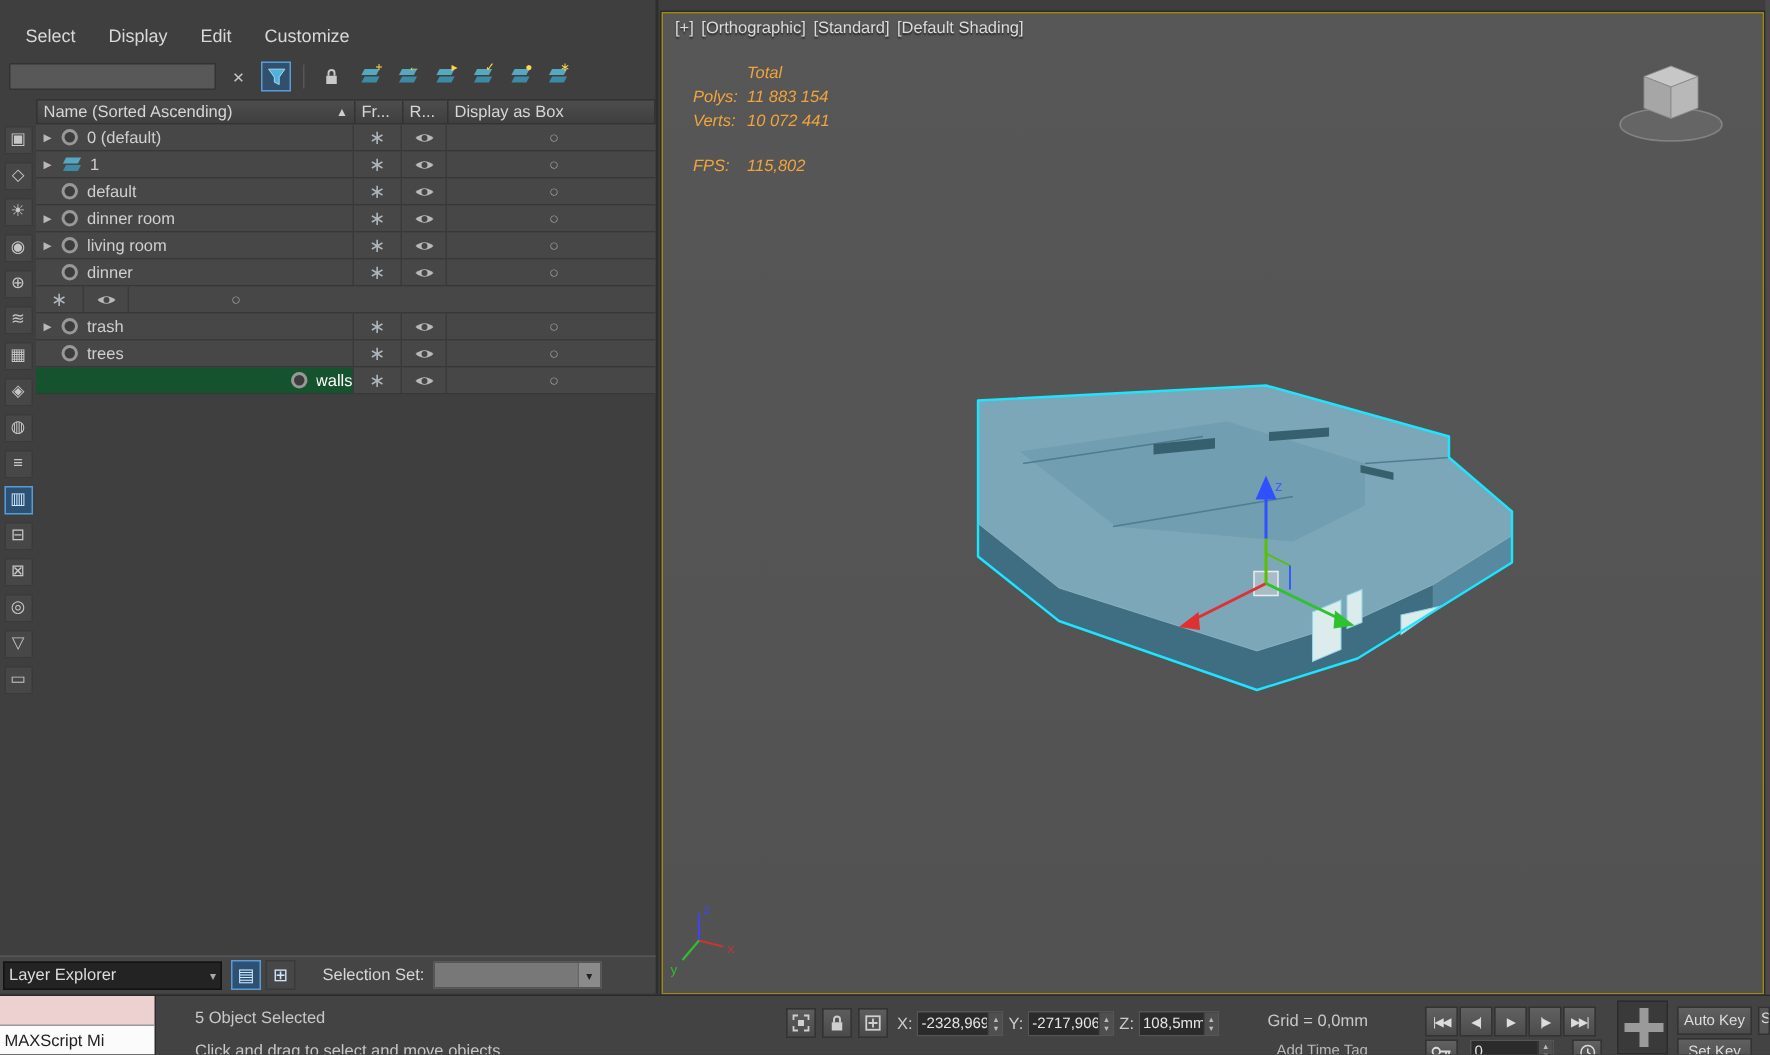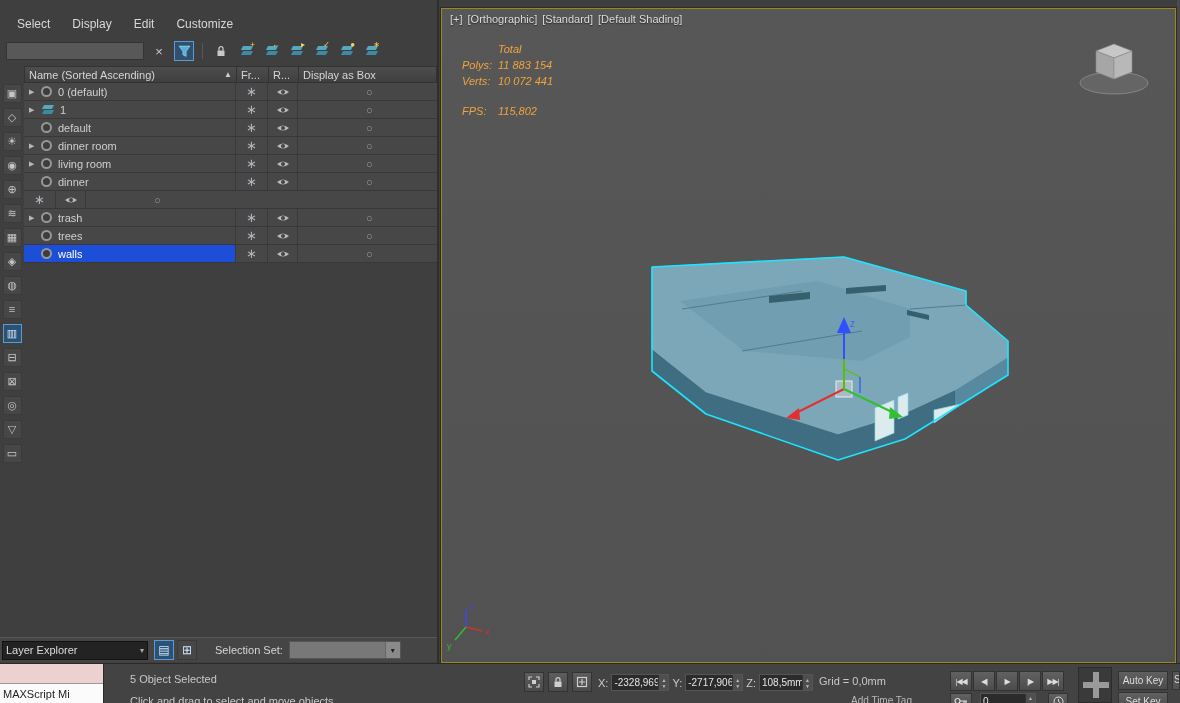--- a/index.html
+++ b/index.html
@@ -39,21 +39,21 @@
   .row{display:flex;height:17px;border-bottom:1px solid #383838;background:#474747;font-size:11px;color:#cfcfcf;align-items:stretch;}
   .cell{display:flex;align-items:center;box-sizing:border-box;border-right:1px solid #3a3a3a;}
   .name-cell{width:212px;padding-left:5px;gap:3px;}
   .expander{width:9px;font-size:7px;color:#b8b8b8;flex:none;}
   .dot{width:7px;height:7px;border:2px solid #989898;border-radius:50%;background:#3d3d3d;display:inline-block;flex:none;}
   .row-label{margin-left:3px;white-space:nowrap;overflow:hidden;}
   .fr-cell{width:32px;justify-content:center;}
   .r-cell{width:30px;justify-content:center;}
   .box-cell{flex:1;padding-left:68px;border-right:none;color:#9d9d9d;font-size:11px;}
   .snow{color:#aeb6bd;font-size:13px;line-height:1;}
-  .row.selected .name-cell{background:#1d4ed8;color:#fff;}
+  .row.selected .name-cell{background:#14532d;color:#fff;justify-content:flex-end;}
 
   
   .vstrip{position:absolute;left:1px;top:84px;width:22px;display:flex;flex-direction:column;gap:5px;align-items:center;}
   .vs-btn{width:19px;height:19px;background:#474747;border:1px solid #3a3a3a;color:#c6c6c6;font-size:11px;line-height:1;display:flex;align-items:center;justify-content:center;padding:0;}
   .vs-btn.active{background:#2c5172;border-color:#5b9bd5;color:#cfe6ff;}
 
   
   .panel-footer{position:absolute;left:0;top:637px;width:437px;height:25px;background:#454545;border-top:1px solid #585858;display:flex;align-items:center;gap:6px;padding-left:2px;box-sizing:border-box;}
   .mode-combo{width:146px;height:19px;background:#232323;border:1px solid #121212;color:#dcdcdc;font-size:11px;display:flex;align-items:center;justify-content:space-between;padding:0 3px;box-sizing:border-box;}
   .combo-arrow{font-size:8px;color:#aaa;}
@@ -90,21 +90,21 @@
   .macro{height:19px;background:#edd0d0;border-bottom:1px solid #999;}
   .mini{height:21px;background:#fbfbfb;color:#222;font-size:11px;padding:4px 3px 0;white-space:nowrap;overflow:hidden;box-sizing:border-box;}
   .sel-info{position:absolute;left:130px;top:9px;font-size:11px;color:#c8c8c8;}
   .prompt{position:absolute;left:130px;top:31px;font-size:11px;color:#c8c8c8;white-space:nowrap;}
   .toggles{position:absolute;left:524px;top:8px;display:flex;gap:4px;}
   .sb-btn{width:20px;height:20px;background:linear-gradient(#5d5d5d,#4a4a4a);border:1px solid #333;display:flex;align-items:center;justify-content:center;color:#ddd;padding:0;}
   .coords{position:absolute;left:598px;top:10px;display:flex;align-items:center;gap:3px;font-size:11px;color:#ccc;}
   .coord-field{width:58px;height:17px;background:#2b2b2b;border:1px solid #555;display:flex;align-items:stretch;box-sizing:border-box;}
   .coord-value{flex:1;font-size:10px;color:#e6e6e6;padding:2px 0 0 2px;white-space:nowrap;overflow:hidden;}
   .spinner{width:9px;background:#4f4f4f;border-left:1px solid #333;display:flex;flex-direction:column;align-items:center;justify-content:center;font-size:5px;color:#bbb;line-height:1.2;}
-  .grid-label{position:absolute;left:819px;top:11px;font-size:11px;color:#c8c8c8;}
+  .grid-label{position:absolute;left:845px;top:11px;font-size:11px;color:#c8c8c8;}
   .time-tag{position:absolute;left:845px;top:30px;font-size:10px;color:#b8b8b8;white-space:nowrap;background:none;border:none;}
   .transport{position:absolute;left:950px;top:7px;display:flex;gap:1px;}
   .tr-btn{width:22px;height:20px;background:linear-gradient(#616161,#4c4c4c);border:1px solid #333;color:#ddd;font-size:8px;display:flex;align-items:center;justify-content:center;padding:0;letter-spacing:-1px;}
   .keybtn{position:absolute;left:950px;top:29px;width:22px;height:16px;background:linear-gradient(#616161,#4c4c4c);border:1px solid #333;padding:0;display:flex;align-items:center;justify-content:center;}
   .frame-field{position:absolute;left:980px;top:29px;width:56px;height:16px;background:#2b2b2b;border:1px solid #555;display:flex;align-items:stretch;box-sizing:border-box;}
   .clock-btn{position:absolute;left:1048px;top:29px;width:20px;height:16px;background:linear-gradient(#616161,#4c4c4c);border:1px solid #333;padding:0;display:flex;align-items:center;justify-content:center;}
   .nav-cross{position:absolute;left:1078px;top:3px;width:34px;height:36px;background:#3a3a3a;border:1px solid #2b2b2b;box-sizing:border-box;}
   .nav-cross::before{content:"";position:absolute;left:14px;top:4px;width:6px;height:26px;background:#9a9a9a;}
   .nav-cross::after{content:"";position:absolute;left:4px;top:14px;width:26px;height:6px;background:#9a9a9a;}
   .autokey{position:absolute;left:1118px;top:7px;width:50px;height:19px;background:linear-gradient(#606060,#4b4b4b);border:1px solid #333;color:#ddd;font-size:10px;padding:0;}

